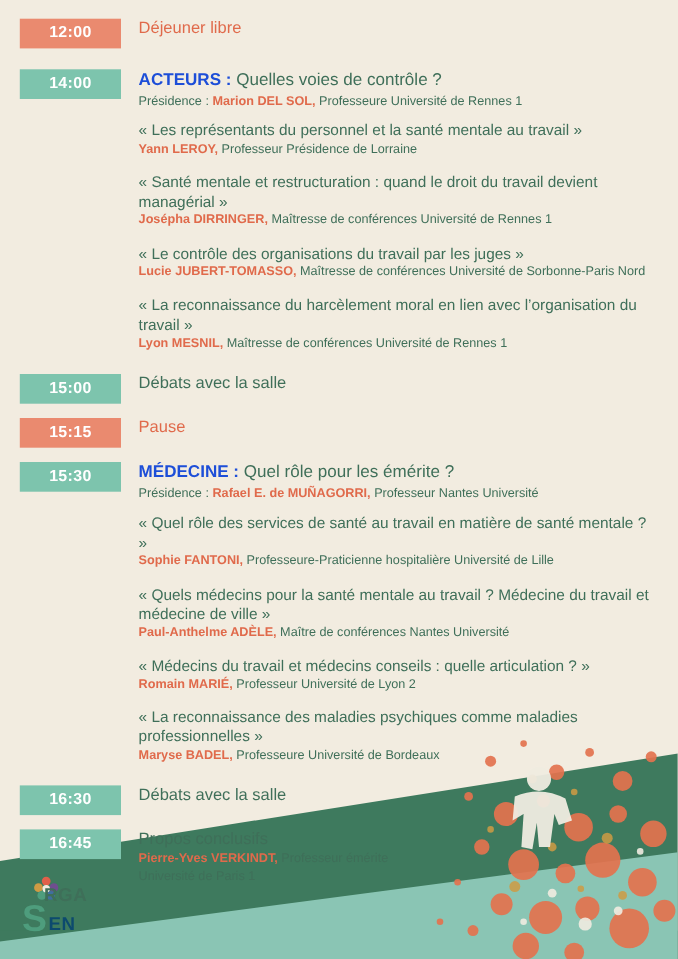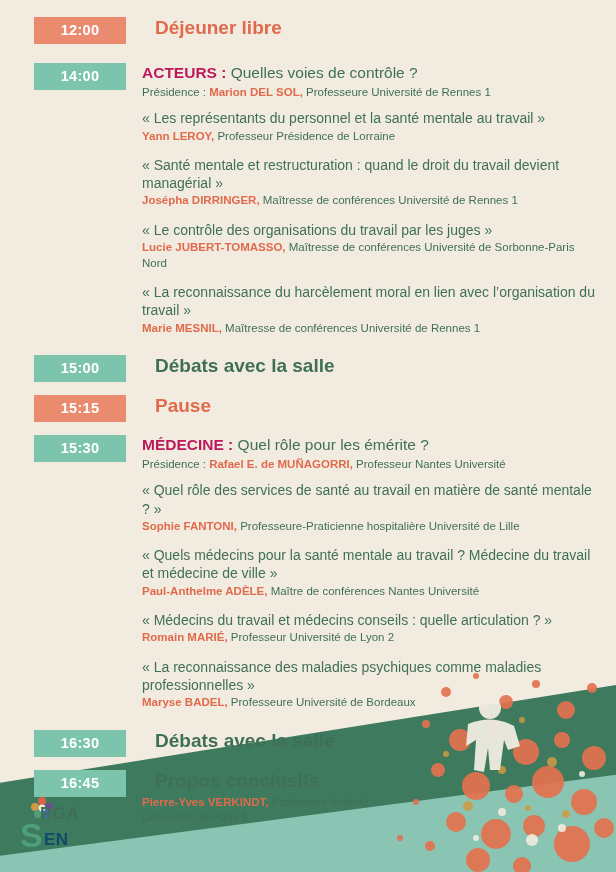--- a/index.html
+++ b/index.html
@@ -10,21 +10,20 @@
     background: #f2ece0;
     font-family: "Liberation Sans", sans-serif;
     overflow: hidden;
     position: relative;
   }
   .page {
     position: relative;
     width: 616px;
     height: 872px;
     overflow: hidden;
-    padding-left: 16px;
   }
 
   
   .bg-green-wedge {
     position: absolute;
     left: 0; bottom: 0;
     width: 616px; height: 200px;
     overflow: hidden;
     pointer-events: none;
   }
@@ -100,21 +99,21 @@
   }
 
   .heading {
     font-size: 15.5px;
     color: #3f6f59;
     margin: 1px 0 0 0;
     line-height: 1.25;
   }
   .heading .lead {
     font-weight: bold;
-    color: #be185d;
+    color: #1d4ed8;
   }
   .heading .rest { font-weight: normal; }
 
   .chair {
     font-size: 11.5px;
     color: #3f6f59;
     margin-top: 3px;
     line-height: 1.3;
   }
   .chair .name {
@@ -136,24 +135,24 @@
     color: #3f6f59;
     margin-top: 1px;
   }
   .talk-author .who {
     color: #e06a4b;
     font-weight: bold;
     text-align: right;
   }
 
   .simple-line {
-    font-size: 19px;
-    font-weight: bold;
-    color: #3f6f59;
-    margin: 1px 0 0 13px;
+    font-size: 15px;
+    font-weight: normal;
+    color: #3f6f59;
+    margin: 1px 0 0 0;
   }
   .simple-line.coral { color: #e06a4b; }
 
   .block-spacer-lg { height: 16px; }
   .block-spacer-md { height: 10px; }
 
   .conclusion-author {
     font-size: 11.5px;
     color: #3f6f59;
     margin-top: 3px;
@@ -307,21 +306,21 @@
           </div>
           <div class="talk">
             <div class="talk-title">« Le contrôle des organisations du travail par les juges »</div>
             <div class="talk-author">
               <span class="who">Lucie JUBERT-TOMASSO,</span><span> Maîtresse de conférences Université de Sorbonne-Paris Nord</span>
             </div>
           </div>
           <div class="talk">
             <div class="talk-title">« La reconnaissance du harcèlement moral en lien avec l’organisation du travail »</div>
             <div class="talk-author">
-              <span class="who">Marie MESNIL,</span><span> Maîtresse de conférences Université de Rennes 1</span>
+              <span class="who">Lyon MESNIL,</span><span> Maîtresse de conférences Université de Rennes 1</span>
             </div>
           </div>
         </div>
       </div>
     </div>
 
     <div class="block-spacer-lg"></div>
 
     <div class="row">
       <div class="time-col">

